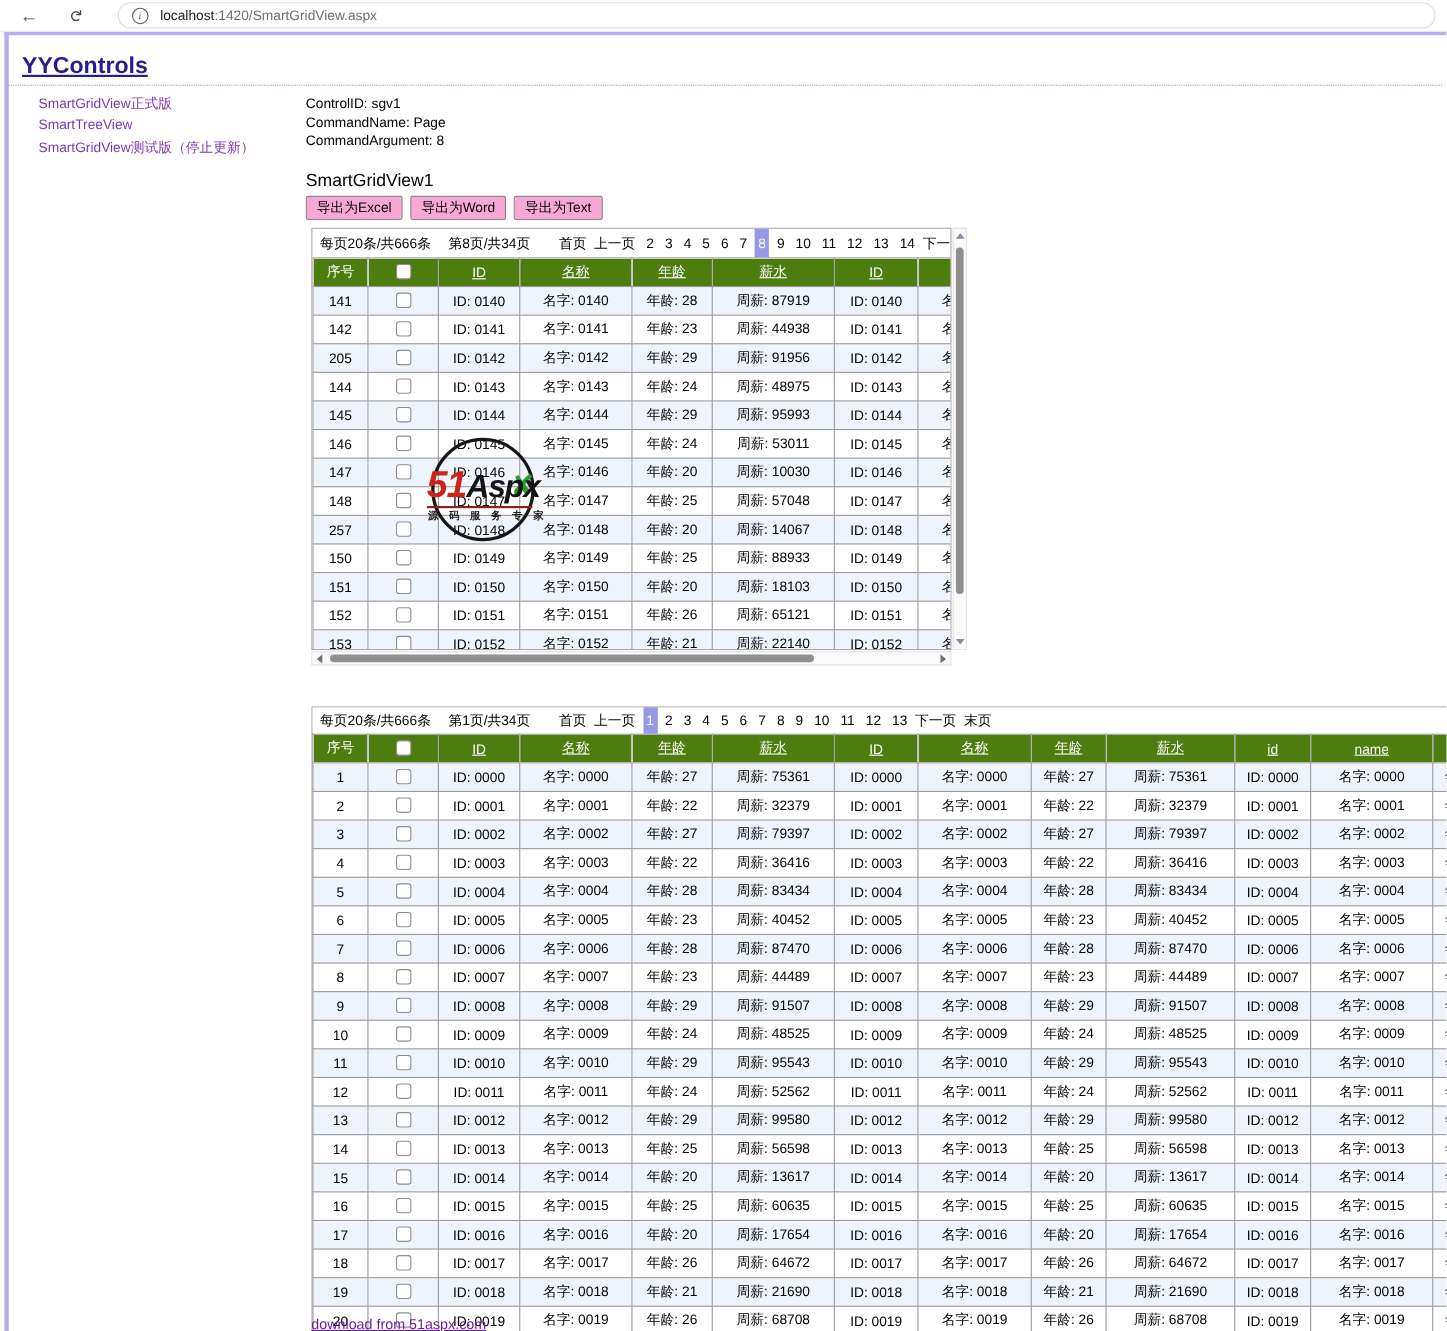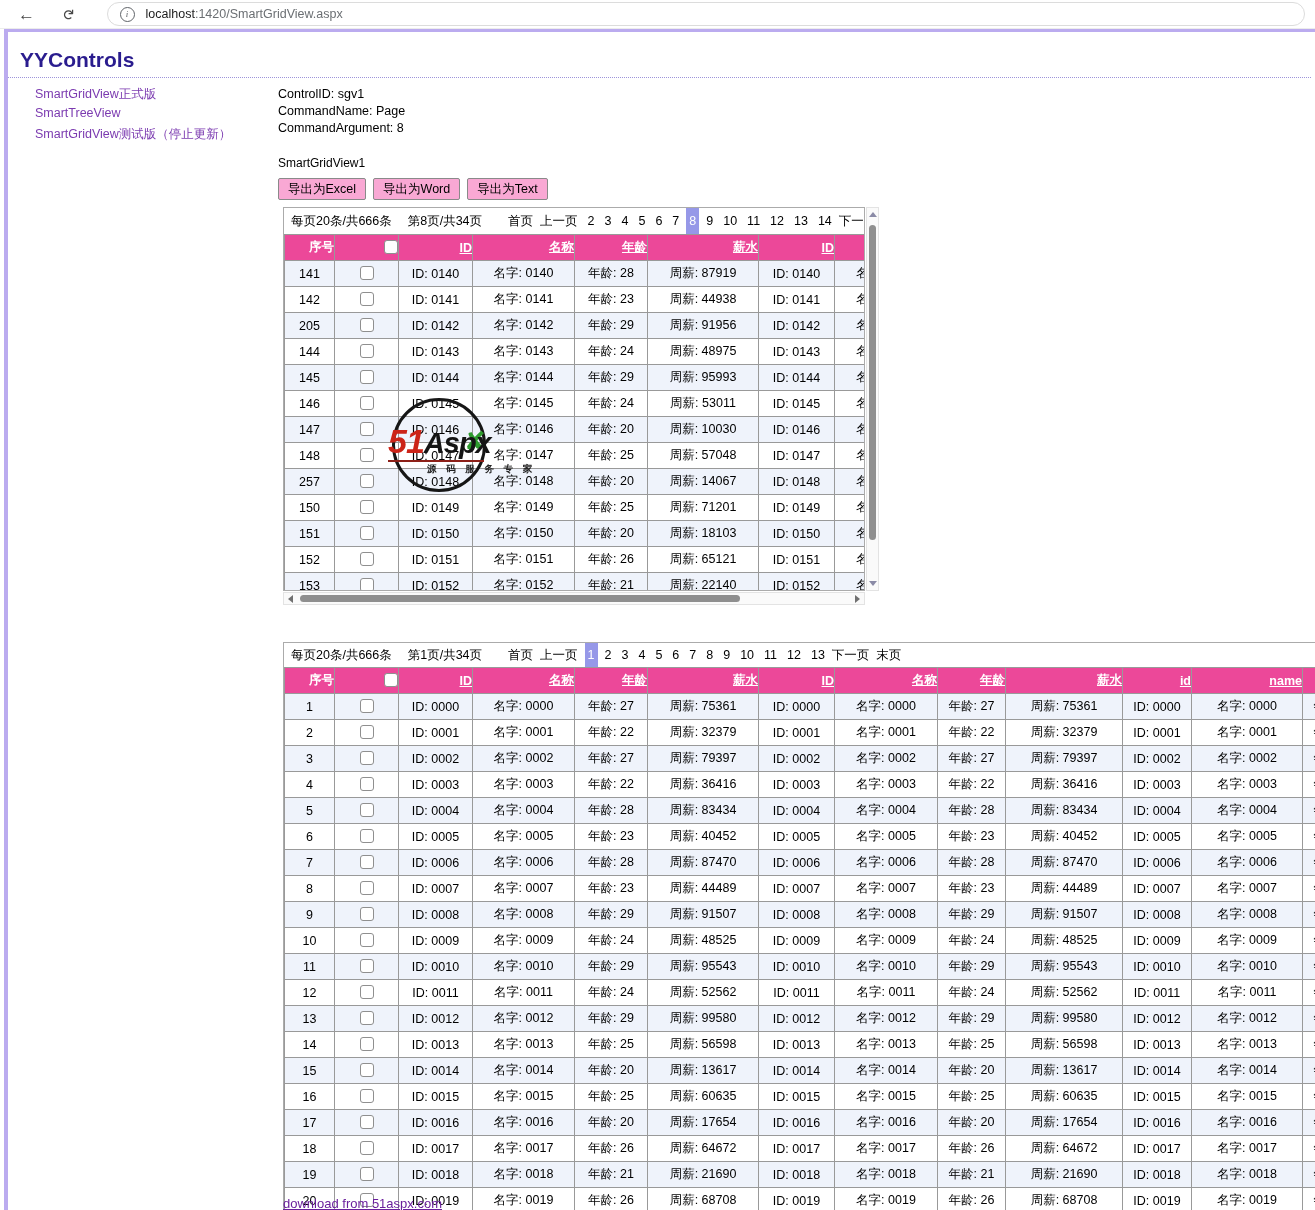--- a/index.html
+++ b/index.html
@@ -16,29 +16,29 @@
   .info-ic{width:13px;height:13px;border:1px solid #5f6368;border-radius:50%;margin-left:12px;
            font-size:9px;color:#5f6368;display:flex;align-items:center;justify-content:center;
            font-family:"Liberation Serif",serif;font-style:italic;}
   .url{margin-left:11px;font-size:12.5px;color:#6b6f73;white-space:nowrap;}
   .url b{color:#1c1c1c;font-weight:normal;}
 
   
   .band{position:absolute;left:4px;top:28px;width:1311px;height:4px;background:#BBABEF;}
   .strip{position:absolute;left:4px;top:28px;width:4px;height:1182px;background:#BBABEF;}
   .title{position:absolute;left:20px;top:48px;font-size:21px;font-weight:bold;color:#2A1C8E;
-         letter-spacing:0px;}
+         letter-spacing:0px;text-decoration:underline;}
   .dotline{position:absolute;left:8px;top:77px;width:1303px;height:0;border-bottom:1px dotted #9d94da;}
 
   
   .navlink{position:absolute;left:35px;font-size:12.5px;color:#7B3AB0;text-decoration:none;white-space:nowrap;}
 
   
   .infoblock{position:absolute;left:278px;top:86px;font-size:12.5px;line-height:17px;}
-  .caption{position:absolute;left:278px;top:156px;font-size:12px;}
+  .caption{position:absolute;left:278px;top:156px;font-size:16px;}
   .btnrow{position:absolute;left:278px;top:178px;display:flex;gap:7px;}
   .btnrow button{height:22px;font-size:12.5px;padding:0 9px;background:#f9a8d4;
                  border:1px solid #8a8a8a;border-radius:2px;color:#000;
                  font-family:"Liberation Sans","DejaVu Sans",sans-serif;}
 
   
   .grid1wrap{position:absolute;left:283px;top:207px;width:597px;height:398px;}
   .g1box{position:absolute;left:0;top:0;width:582px;height:384px;border:1px solid #ababab;
          box-sizing:border-box;overflow:hidden;background:#fff;}
   .grid2wrap{position:absolute;left:283px;top:642px;width:1032px;height:571px;overflow:hidden;padding-left:32px;}
@@ -49,21 +49,21 @@
   .pagerrow.p24{height:24px;line-height:24px;}
   .sp2{margin-left:16px;}
   .pl{margin-left:26px;}
   .pnav{margin-right:7px;}
   .pg{display:inline-block;padding:0 3px;margin-right:4px;}
   .pg.sel{background:#9698E8;color:#fff;}
 
   table.gv{border-collapse:collapse;table-layout:fixed;font-size:12.5px;}
   .gv th,.gv td{border:1px solid #999;height:25px;text-align:center;padding:0;
                 white-space:nowrap;overflow:hidden;}
-  .gv th{background:#ec4899;color:#fff;font-weight:bold;text-align:right;}
+  .gv th{background:#4d7c0f;color:#fff;font-weight:normal;}
   .gv th .srt{text-decoration:underline;}
   .gv tr.alt td{background:#EFF3FB;}
   .cb{display:inline-block;width:12px;height:12px;border:1px solid #8f8f8f;border-radius:3px;
       background:#fff;vertical-align:-2px;}
 
   
   .vbar{position:absolute;left:583px;top:0;width:13px;height:384px;background:#fafafa;
         border:1px solid #e3e3e3;box-sizing:border-box;}
   .hbar{position:absolute;left:0;top:385px;width:582px;height:13px;background:#fafafa;
         border:1px solid #e3e3e3;box-sizing:border-box;}
@@ -86,21 +86,21 @@
   
   .wm{position:absolute;left:372px;top:396px;width:160px;height:104px;z-index:5;pointer-events:none;}
   .wm-circle{position:absolute;left:20px;top:2px;width:94px;height:94px;border:3px solid #161616;
              border-radius:50%;box-sizing:border-box;}
   .wm-text{position:absolute;left:16px;top:26px;font-style:italic;font-weight:bold;white-space:nowrap;text-align:center;}
   .wm-51{font-size:34px;color:#CC2418;letter-spacing:-1px;}
   .wm-aspx{font-size:29px;color:#141414;letter-spacing:-1px;}
   .wm-x{position:absolute;left:92px;top:30px;color:#2E9B2E;font-size:26px;font-weight:bold;}
   .wm-line{position:absolute;left:16px;top:64px;width:96px;height:2px;background:#8d2018;}
   .wm-sub{position:absolute;left:17px;top:67px;font-size:9.5px;letter-spacing:3.5px;color:#222;
-          font-weight:bold;white-space:nowrap;margin-left:38px;}
+          font-weight:bold;white-space:nowrap;}
 </style>
 </head>
 <body>
 
 <div class="chrome">
   <span class="back-ic">←</span>
   <span class="ref-ic">↻</span>
   <div class="pill">
     <span class="info-ic">i</span>
     <span class="url"><b>localhost</b><span>:1420/SmartGridView.aspx</span></span>
@@ -246,21 +246,21 @@
             <td>周薪: 14067</td>
             <td>ID: 0148</td>
             <td>名字: 0148</td>
           </tr>
           <tr class="">
             <td>150</td>
             <td><span class="cb"></span></td>
             <td>ID: 0149</td>
             <td>名字: 0149</td>
             <td>年龄: 25</td>
-            <td>周薪: 71201</td>
+            <td>周薪: 88933</td>
             <td>ID: 0149</td>
             <td>名字: 0149</td>
           </tr>
           <tr class="alt">
             <td>151</td>
             <td><span class="cb"></span></td>
             <td>ID: 0150</td>
             <td>名字: 0150</td>
             <td>年龄: 20</td>
             <td>周薪: 18103</td>

